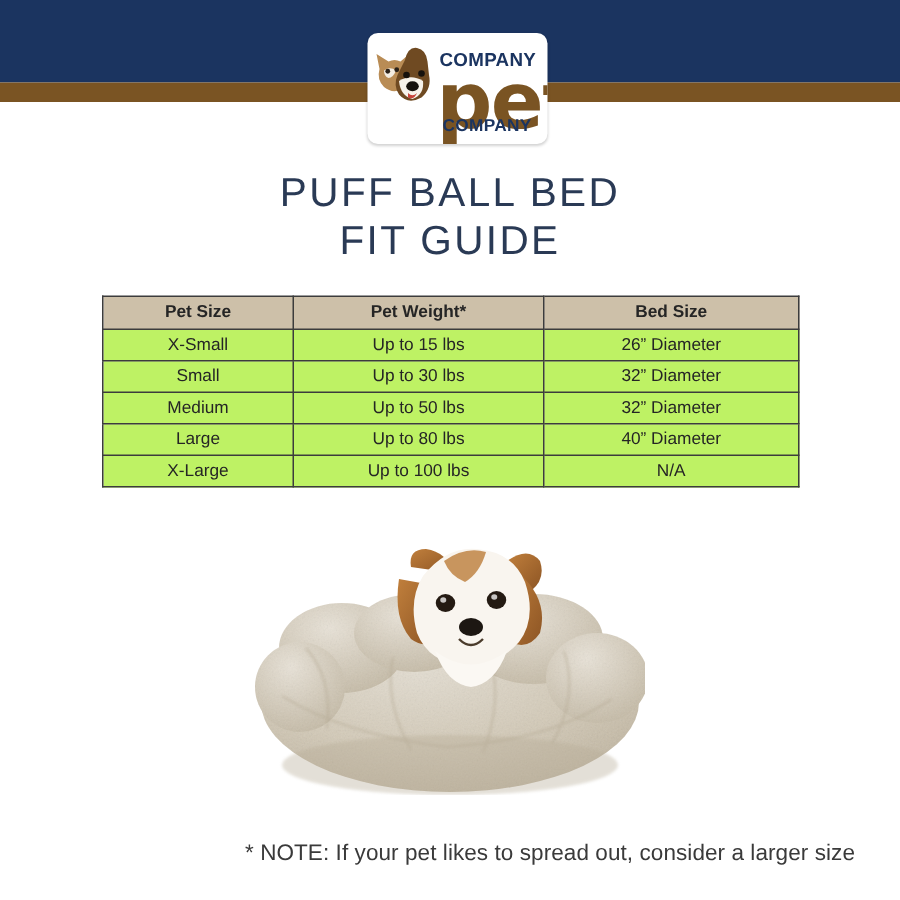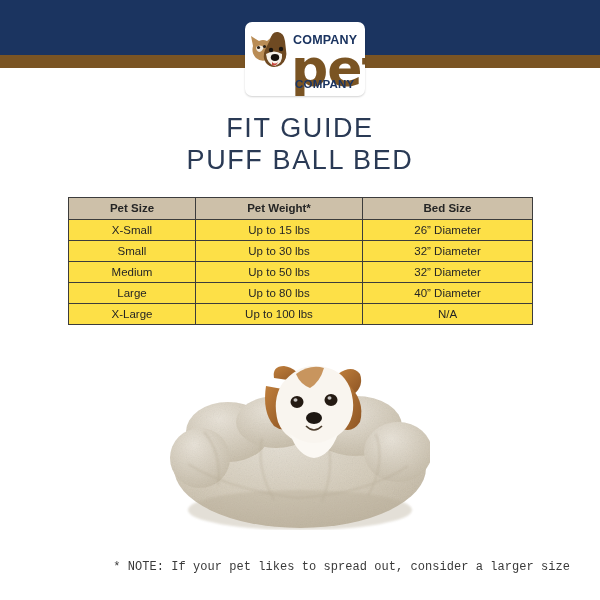--- a/index.html
+++ b/index.html
@@ -117,21 +117,21 @@
     border: 1px solid #3c3c3c;
     height: 20px;
     padding: 0;
     text-align: center;
     vertical-align: middle;
     font-family: "Liberation Sans", sans-serif;
     font-size: 11.5px;
     font-weight: normal;
     color: #252525;
     line-height: 20px;
-    background: #fde047;
+    background: #bef264;
   }
   .fit-table thead th {
     background: #cdc0a9;
     font-weight: bold;
     height: 21px;
     line-height: 21px;
   }
   .col-1 { width: 127px; }
   .col-2 { width: 167px; }
   .col-3 { width: 170px; }
@@ -142,22 +142,22 @@
     left: 170px; top: 360px;
     width: 260px; height: 170px;
   }
 
   
   .note {
     position: absolute;
     left: 0; top: 560px;
     width: 570px;
     text-align: right;
-    font-family: Liberation Mono, monospace;
-    font-size: 12px;
+    font-family: Liberation Sans, sans-serif;
+    font-size: 15px;
     font-weight: normal;
     color: #3a3a3a;
     letter-spacing: 0.05px;
     white-space: nowrap;
   }
 </style>
 </head>
 <body>
 
 <div id="page">
@@ -181,22 +181,22 @@
         <circle cx="31" cy="19" r="2.2" fill="#17120d"></circle>
         <path d="M22 32 Q25 35 28 32 Q26 37 22 35 Z" fill="#c8453c"></path>
       </svg>
       <div class="logo-carolina">COMPANY</div>
       <div class="logo-pet">pet</div>
       <div class="logo-company">COMPANY</div>
     </div>
   </div>
 
   <div class="title-block">
+    <div class="title-line">PUFF BALL BED</div>
     <div class="title-line">FIT GUIDE</div>
-    <div class="title-line">PUFF BALL BED</div>
   </div>
 
   <table class="fit-table">
     <colgroup>
       <col class="col-1">
         <col class="col-2">
         <col class="col-3">
     </colgroup>
     <thead>
       <tr>

